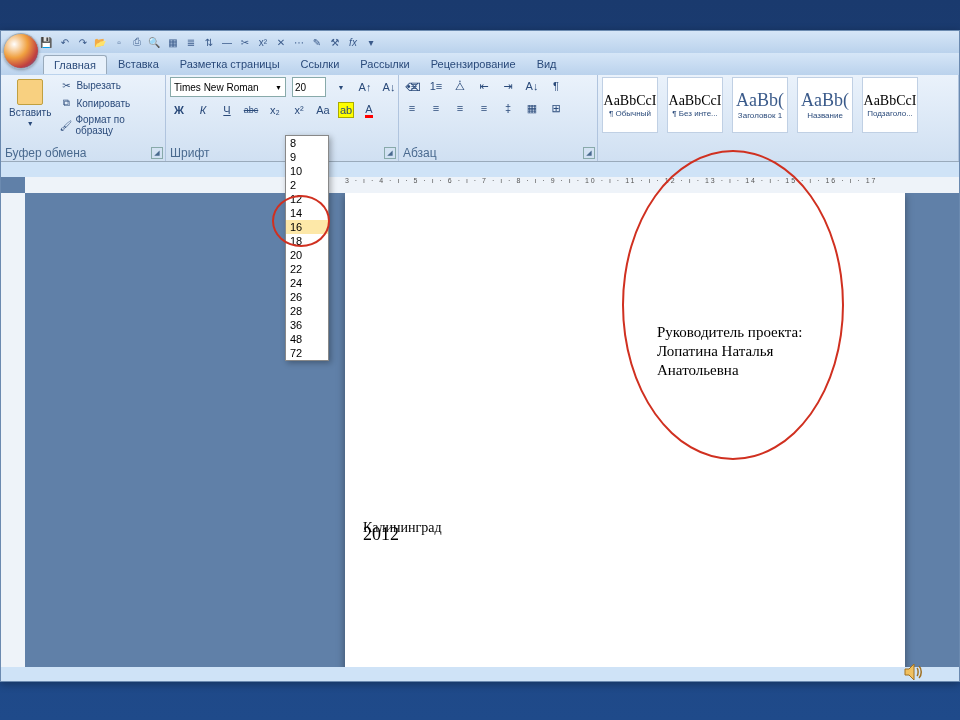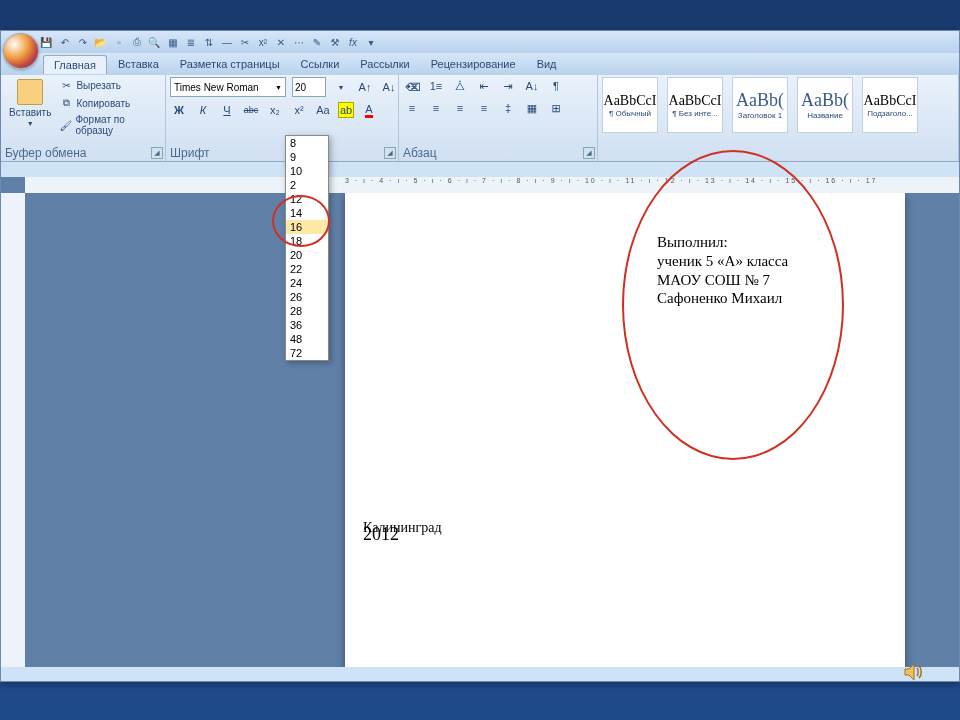--- a/index.html
+++ b/index.html
@@ -216,25 +216,24 @@
         <div class="dd-item">36</div>
         <div class="dd-item">48</div>
         <div class="dd-item">72</div>
       </div>
 
   <div class="doc-area">
     <div class="rulers-h"><span style="margin-left:320px;letter-spacing:2px">3 · ı · 4 · ı · 5 · ı · 6 · ı · 7 · ı · 8 · ı · 9 · ı · 10 · ı · 11 · ı · 12 · ı · 13 · ı · 14 · ı · 15 · ı · 16 · ı · 17</span></div>
     <div class="rulers-v"></div>
     <div class="canvas">
       <div class="page">
-        <div class="doc-text" style="left:312px;top:40px">
-          <div>Выполнил:</div>
-          <div>ученик 5 «А» класса</div>
-          <div>МАОУ СОШ № 7</div>
-          <div>Сафоненко Михаил</div>
+        <div class="doc-text" style="left:312px;top:130px">
+          <div>Руководитель проекта:</div>
+          <div>Лопатина Наталья</div>
+          <div>Анатольевна</div>
         </div>
         <div class="doc-text" style="left:18px;top:326px;font-size:14px">Калининград</div>
         <div class="doc-text" style="left:18px;top:330px;font-size:18px">2012</div>
       </div>
     </div>
   </div>
 
  </div>
 
  <div class="annot" style="left:272px;top:195px;width:54px;height:48px"></div>

